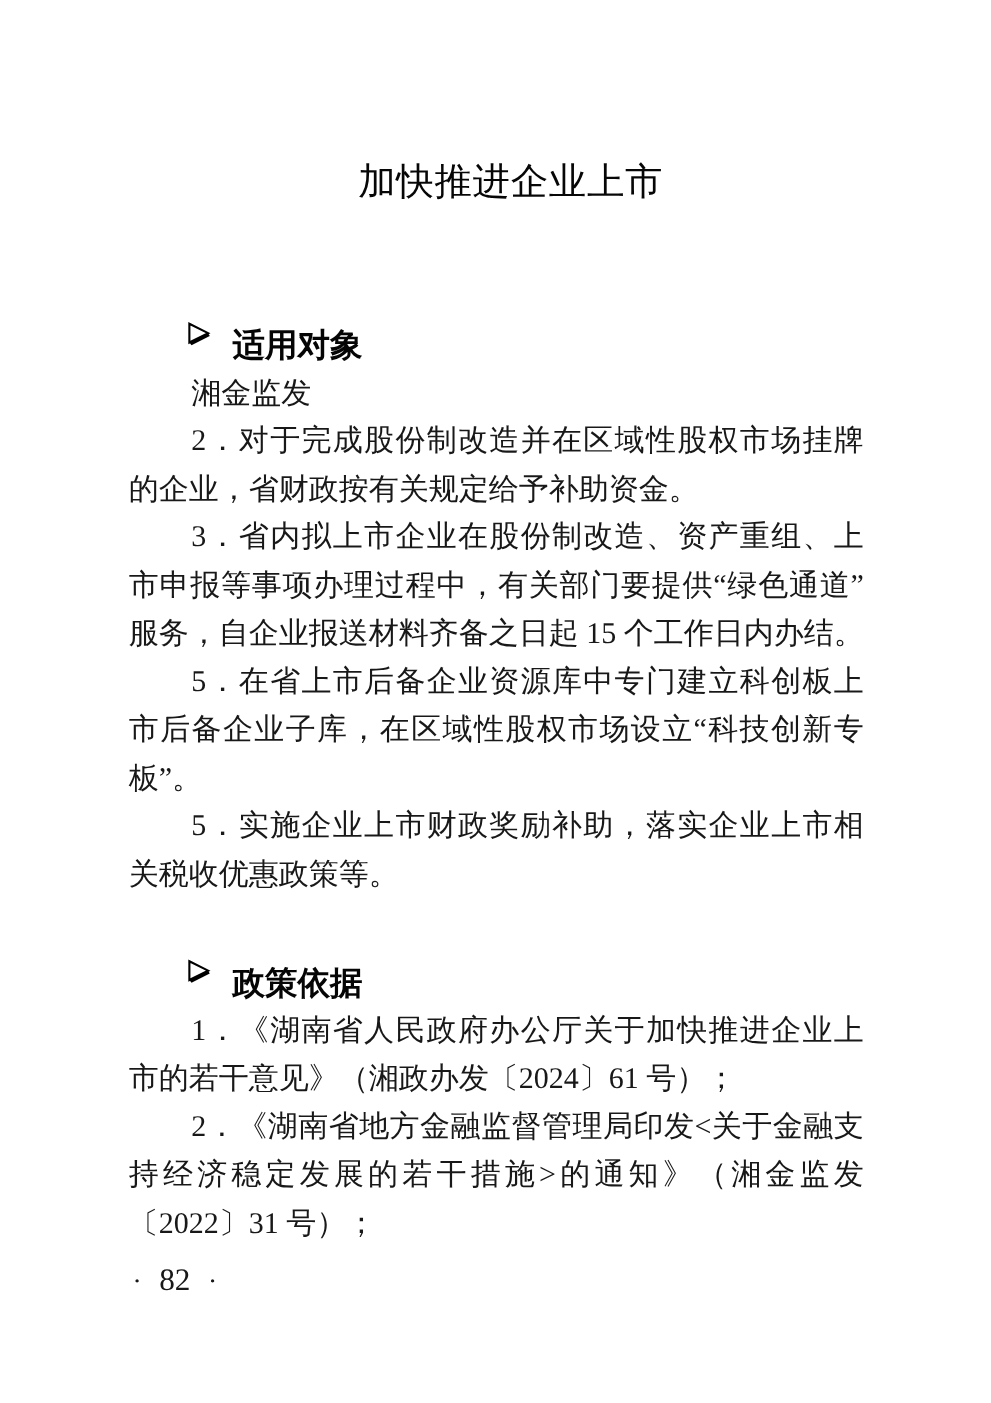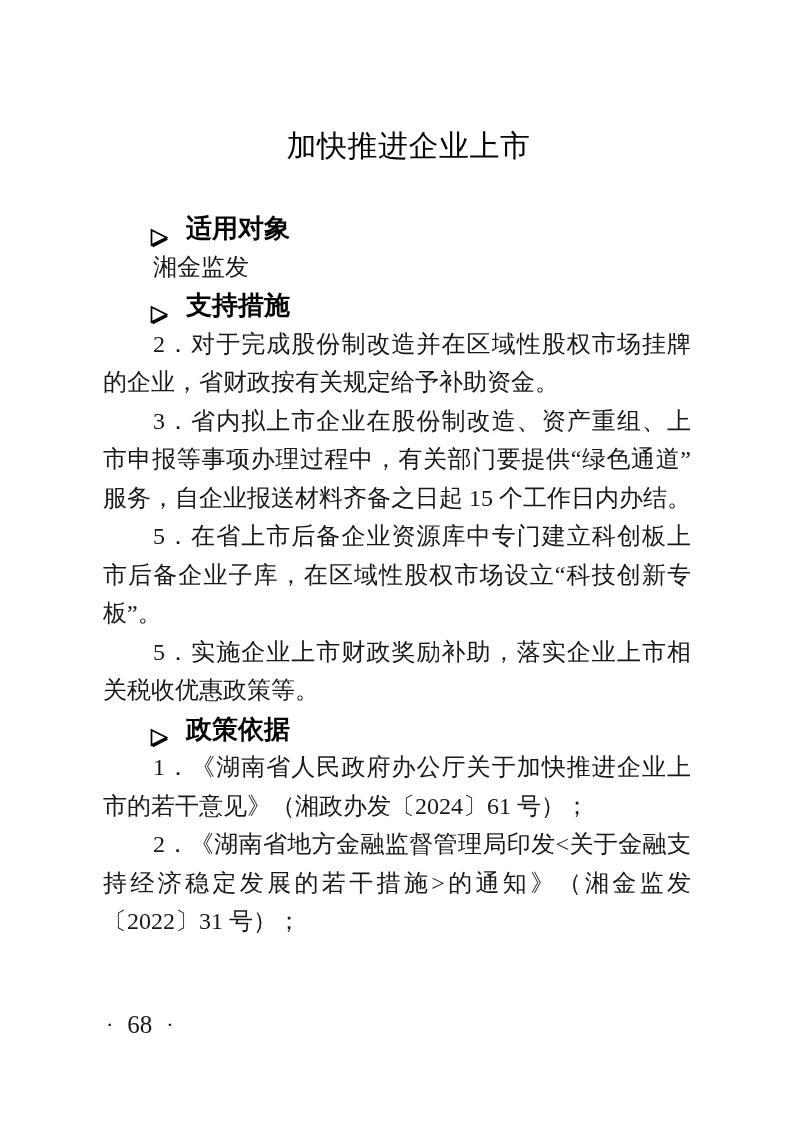--- a/index.html
+++ b/index.html
@@ -35,27 +35,28 @@
     left: 103px;
     top: 209px;
     width: 588px;
     font-size: 24px;
     line-height: 38.5px;
     color: #181818;
   }
 
   .heading-row {
     display: flex;
-    align-items: flex-end;
+    align-items: flex-start;
     padding-left: 46px;
     height: 38.5px;
     font-family: "Liberation Sans", "DejaVu Sans", sans-serif;
     font-weight: 700;
     font-size: 26px;
     color: #050505;
+    margin-top: 48px;
   }
 
   .bullet {
     display: inline-flex;
     align-items: center;
     margin-right: 17px;
     flex: 0 0 auto;
   }
 
   .para {
@@ -91,29 +92,20 @@
       <span class="bullet">
         <svg width="20" height="20" viewBox="0 0 20 20" aria-hidden="true">
           <polygon points="2.5,2 17.5,9.5 2.5,17" fill="#ffffff" stroke="#000000" stroke-width="1.7"></polygon>
           <polygon points="2.5,17 17.5,9.5 18.8,11.8 4.2,19.2" fill="#000000"></polygon>
         </svg>
       </span>
       <span class="heading-text">适用对象</span>
     </div>
     <p class="para">湘金监发</p>
 
-    <div class="heading-row">
-      <span class="bullet">
-        <svg width="20" height="20" viewBox="0 0 20 20" aria-hidden="true">
-          <polygon points="2.5,2 17.5,9.5 2.5,17" fill="#ffffff" stroke="#000000" stroke-width="1.7"></polygon>
-          <polygon points="2.5,17 17.5,9.5 18.8,11.8 4.2,19.2" fill="#000000"></polygon>
-        </svg>
-      </span>
-      <span class="heading-text">支持措施</span>
-    </div>
     <p class="para">2．对于完成股份制改造并在区域性股权市场挂牌的企业，省财政按有关规定给予补助资金。</p>
     <p class="para">3．省内拟上市企业在股份制改造、资产重组、上市申报等事项办理过程中，有关部门要提供“绿色通道”服务，自企业报送材料齐备之日起 15 个工作日内办结。</p>
     <p class="para">5．在省上市后备企业资源库中专门建立科创板上市后备企业子库，在区域性股权市场设立“科技创新专板”。</p>
     <p class="para">5．实施企业上市财政奖励补助，落实企业上市相关税收优惠政策等。</p>
 
     <div class="heading-row">
       <span class="bullet">
         <svg width="20" height="20" viewBox="0 0 20 20" aria-hidden="true">
           <polygon points="2.5,2 17.5,9.5 2.5,17" fill="#ffffff" stroke="#000000" stroke-width="1.7"></polygon>
           <polygon points="2.5,17 17.5,9.5 18.8,11.8 4.2,19.2" fill="#000000"></polygon>
@@ -121,17 +113,17 @@
       </span>
       <span class="heading-text">政策依据</span>
     </div>
     <p class="para">1．《湖南省人民政府办公厅关于加快推进企业上市的若干意见》（湘政办发〔2024〕61 号）；</p>
     <p class="para">2．《湖南省地方金融监督管理局印发&lt;关于金融支持经济稳定发展的若干措施&gt;的通知》（湘金监发〔2022〕31 号）；</p>
 
   </div>
 
   <div class="footer">
     <span class="dot">·</span>
-    <span class="num">68</span>
+    <span class="num">82</span>
     <span class="dot">·</span>
   </div>
 
 </div>
 
 </body></html>

